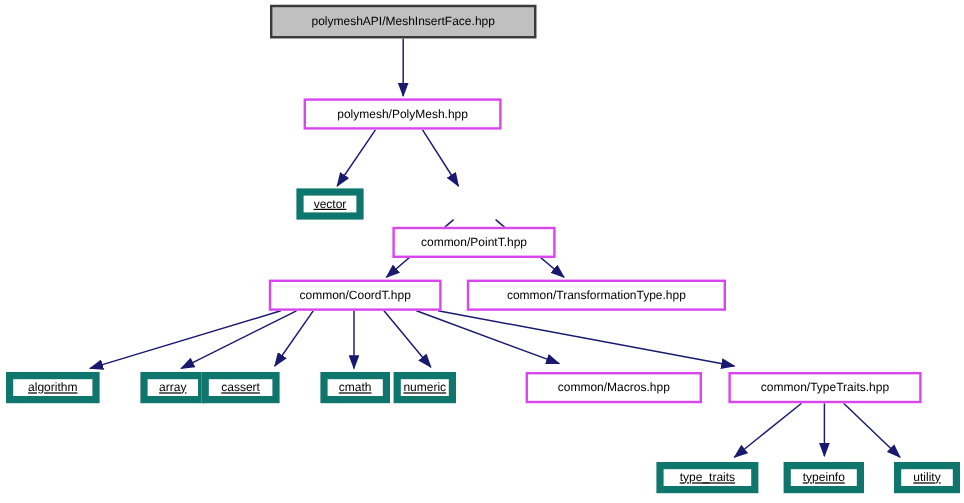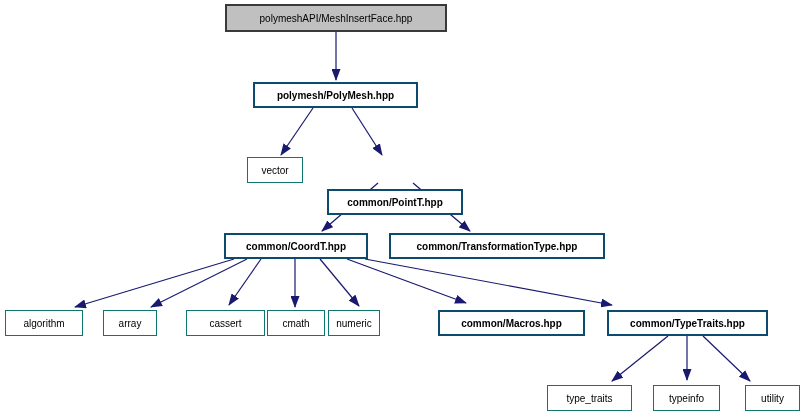--- a/index.html
+++ b/index.html
@@ -28,25 +28,25 @@
     background: #ffffff;
     display: flex;
     align-items: center;
     justify-content: center;
     font-size: 10px;
     color: #000000;
     white-space: nowrap;
     cursor: default;
   }
   .node.project {
-    border: 2px solid #0c4a6e;
-    font-weight: bold;
+    border: 2px solid #d946ef;
   }
   .node.system {
-    border: 1px solid #0f766e;
+    border: 6px solid #0f766e;
+    text-decoration: underline;
   }
   .node.root {
     border: 2px solid #3a3a3a;
     background: #c0c0c0;
   }
 </style>
 </head>
 <body>
 
 <div class="canvas">
@@ -97,25 +97,25 @@
   </div>
 
   <div class="node project" style="left:389px; top:233px; width:216px; height:26px;">
     <span>common/TransformationType.hpp</span>
   </div>
 
   <div class="node system" style="left:5px; top:310px; width:78px; height:26px;">
     <span>algorithm</span>
   </div>
 
-  <div class="node system" style="left:103px; top:310px; width:54px; height:26px;">
+  <div class="node system" style="left:117px; top:310px; width:54px; height:26px;">
     <span>array</span>
   </div>
 
-  <div class="node system" style="left:186px; top:310px; width:79px; height:26px;">
+  <div class="node system" style="left:168px; top:310px; width:65px; height:26px;">
     <span>cassert</span>
   </div>
 
   <div class="node system" style="left:267px; top:310px; width:58px; height:26px;">
     <span>cmath</span>
   </div>
 
   <div class="node system" style="left:328px; top:310px; width:52px; height:26px;">
     <span>numeric</span>
   </div>

